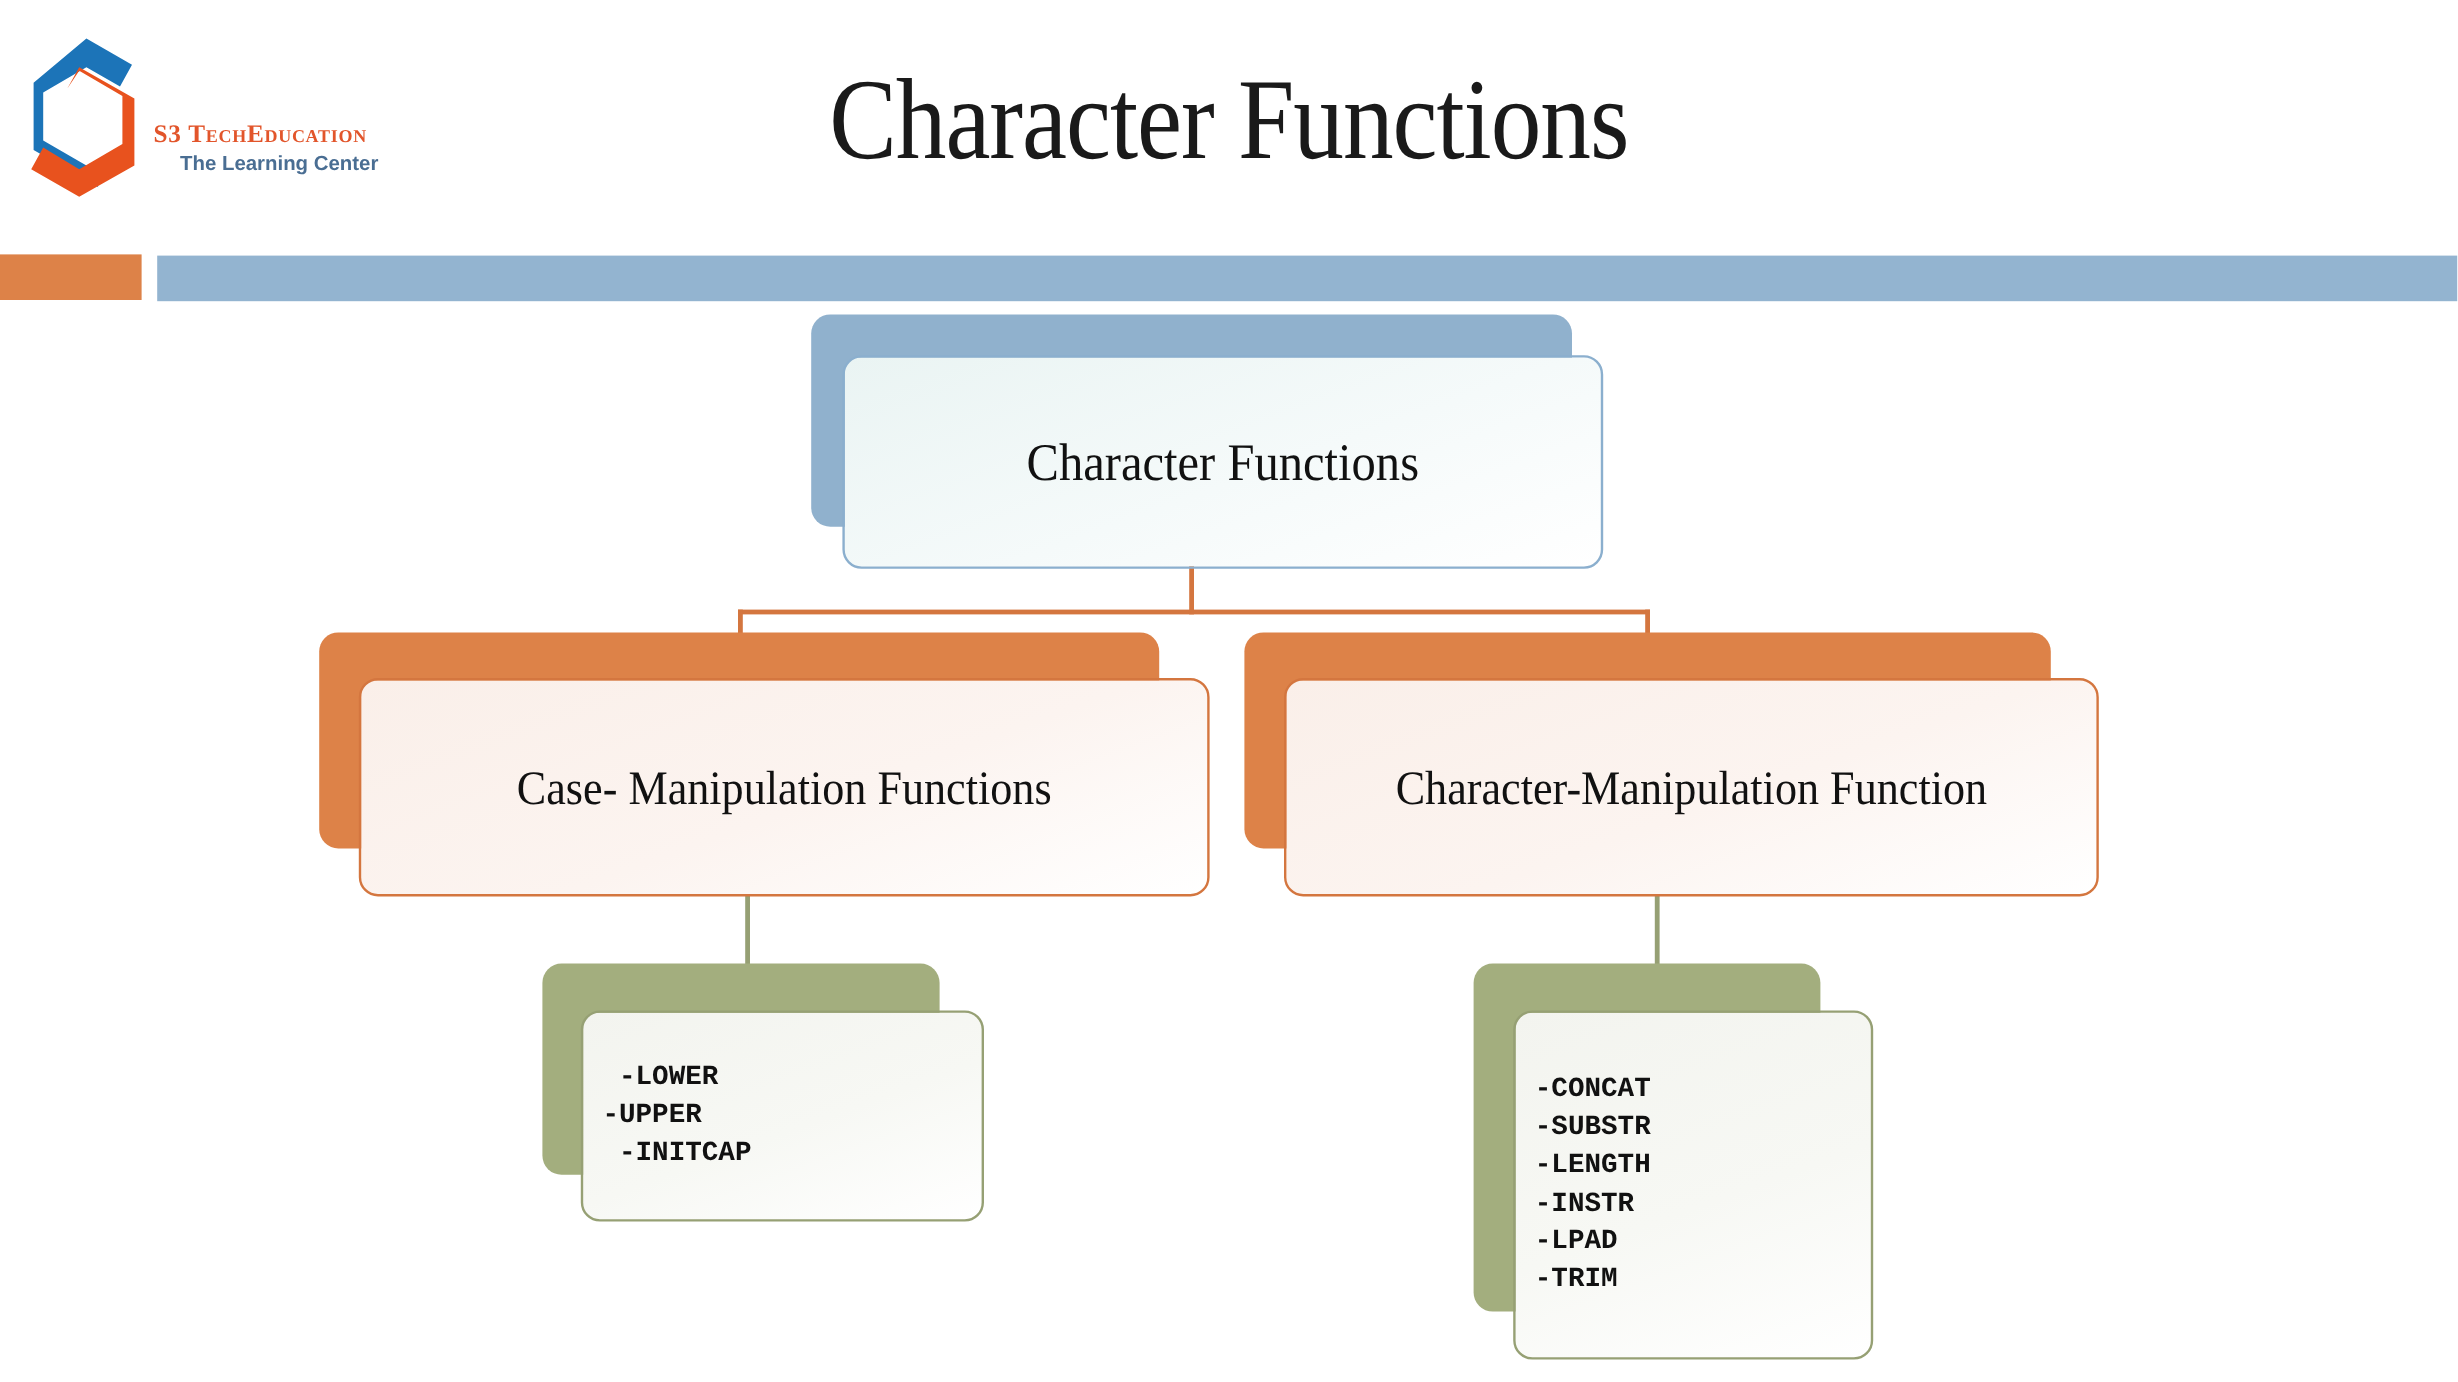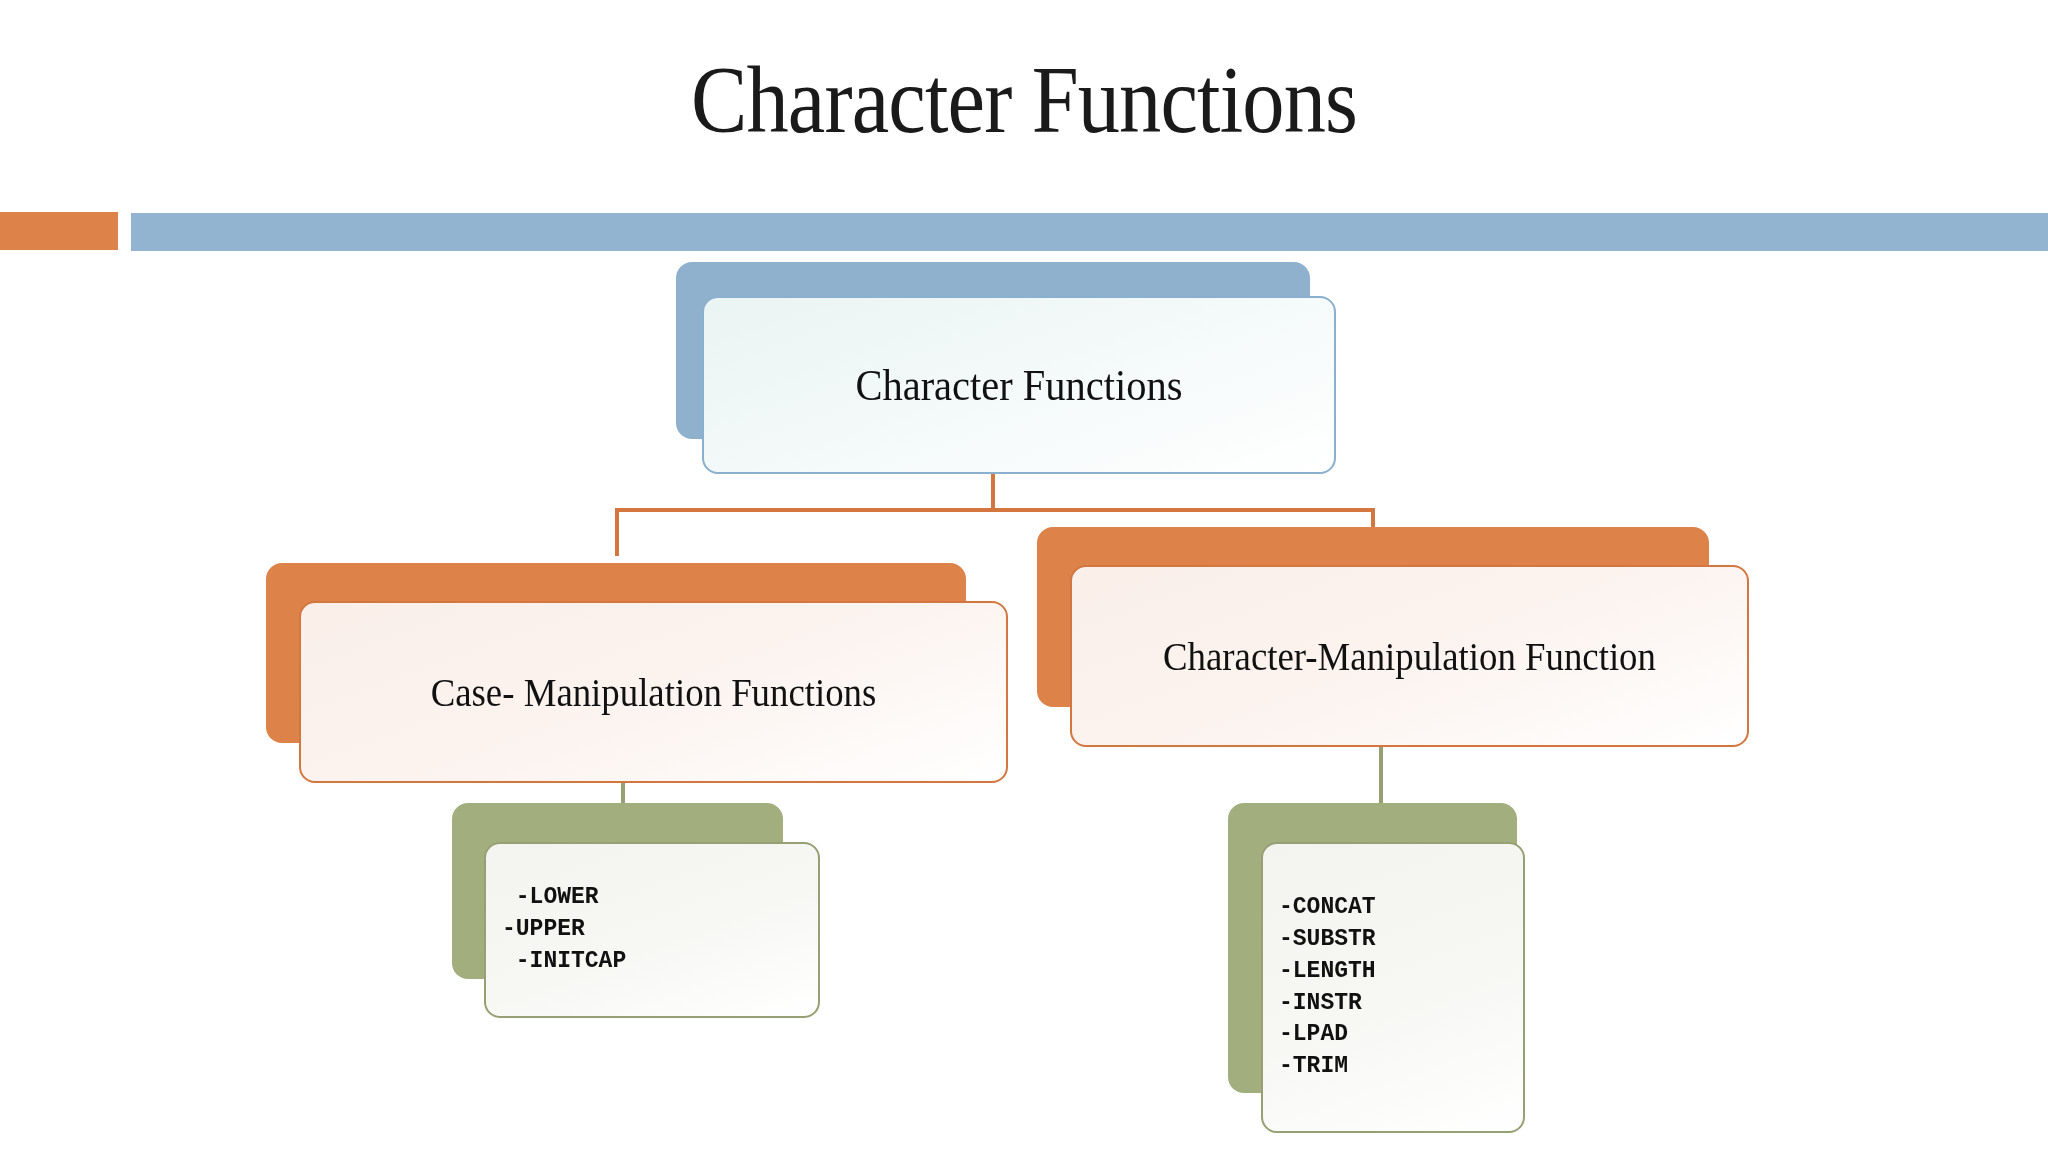--- a/index.html
+++ b/index.html
@@ -173,20 +173,34 @@
   .conn-green {
     position: absolute;
     background: #96A074;
   }
 </style>
 </head>
 <body>
 
 <div id="slide">
 
+  <div class="logo-wrap">
+    <div class="logo-mark">
+      <svg width="118" height="152" viewBox="0 0 118 152" xmlns="http://www.w3.org/2000/svg">
+
+        <path d="M 62 12 L 100 34 L 90 52 L 62 36 L 26 57 L 26 97 L 62 118 L 72 136 L 18 105 L 18 49 Z" fill="#1C74B8"></path>
+
+        <path d="M 56 36 L 102 62 L 102 118 L 56 144 L 16 121 L 26 103 L 56 121 L 92 100 L 92 60 L 56 39 L 46 54 Z" fill="#E8521E"></path>
+      </svg>
+    </div>
+    <div class="logo-text">
+      <div class="logo-title">S3 TechEducation</div>
+      <div class="logo-sub">The Learning Center</div>
+    </div>
+  </div>
 
   <div class="slide-title">Character Functions</div>
 
   <div class="bar-orange"></div>
   <div class="bar-blue"></div>
 
   <div class="conn" style="left:991px; top:470px; width:4px; height:42px;"></div>
 
   <div class="conn" style="left:615px; top:508px; width:760px; height:4px;"></div>
 
@@ -200,21 +214,21 @@
 
   <div class="node node-root" style="left:676px; top:262px; width:660px; height:212px;">
     <div class="shadow" style="width:634px; height:177px;"></div>
     <div class="card" style="left:26px; top:34px; width:634px; height:178px;">
       <div class="card-inner">
         <div class="node-label">Character Functions</div>
       </div>
     </div>
   </div>
 
-  <div class="node node-orange" style="left:266px; top:527px; width:634px; height:220px;margin-top:36px;">
+  <div class="node node-orange" style="left:266px; top:527px; width:634px; height:220px;">
     <div class="shadow" style="width:700px; height:180px;"></div>
     <div class="card" style="left:33px; top:38px; width:709px; height:182px;">
       <div class="card-inner">
         <div class="node-label">Case- Manipulation Functions</div>
       </div>
     </div>
   </div>
 
   <div class="node node-orange" style="left:1037px; top:527px; width:712px; height:220px;border-radius:12px;">
     <div class="shadow" style="width:672px; height:180px;"></div>
@@ -231,21 +245,21 @@
       <div class="card-inner">
         <div class="node-label"> -LOWER
 -UPPER
  -INITCAP</div>
       </div>
     </div>
   </div>
 
   <div class="node node-green" style="left:1228px; top:803px; width:325px; height:330px;">
     <div class="shadow" style="width:289px; height:290px;"></div>
-    <div class="card" style="left:33px; top:39px; width:264px; height:291px;">
+    <div class="card" style="left:33px; top:39px; width:300px; height:291px;">
       <div class="card-inner">
         <div class="node-label">-CONCAT
 -SUBSTR
 -LENGTH
 -INSTR
 -LPAD
 -TRIM</div>
       </div>
     </div>
   </div>

